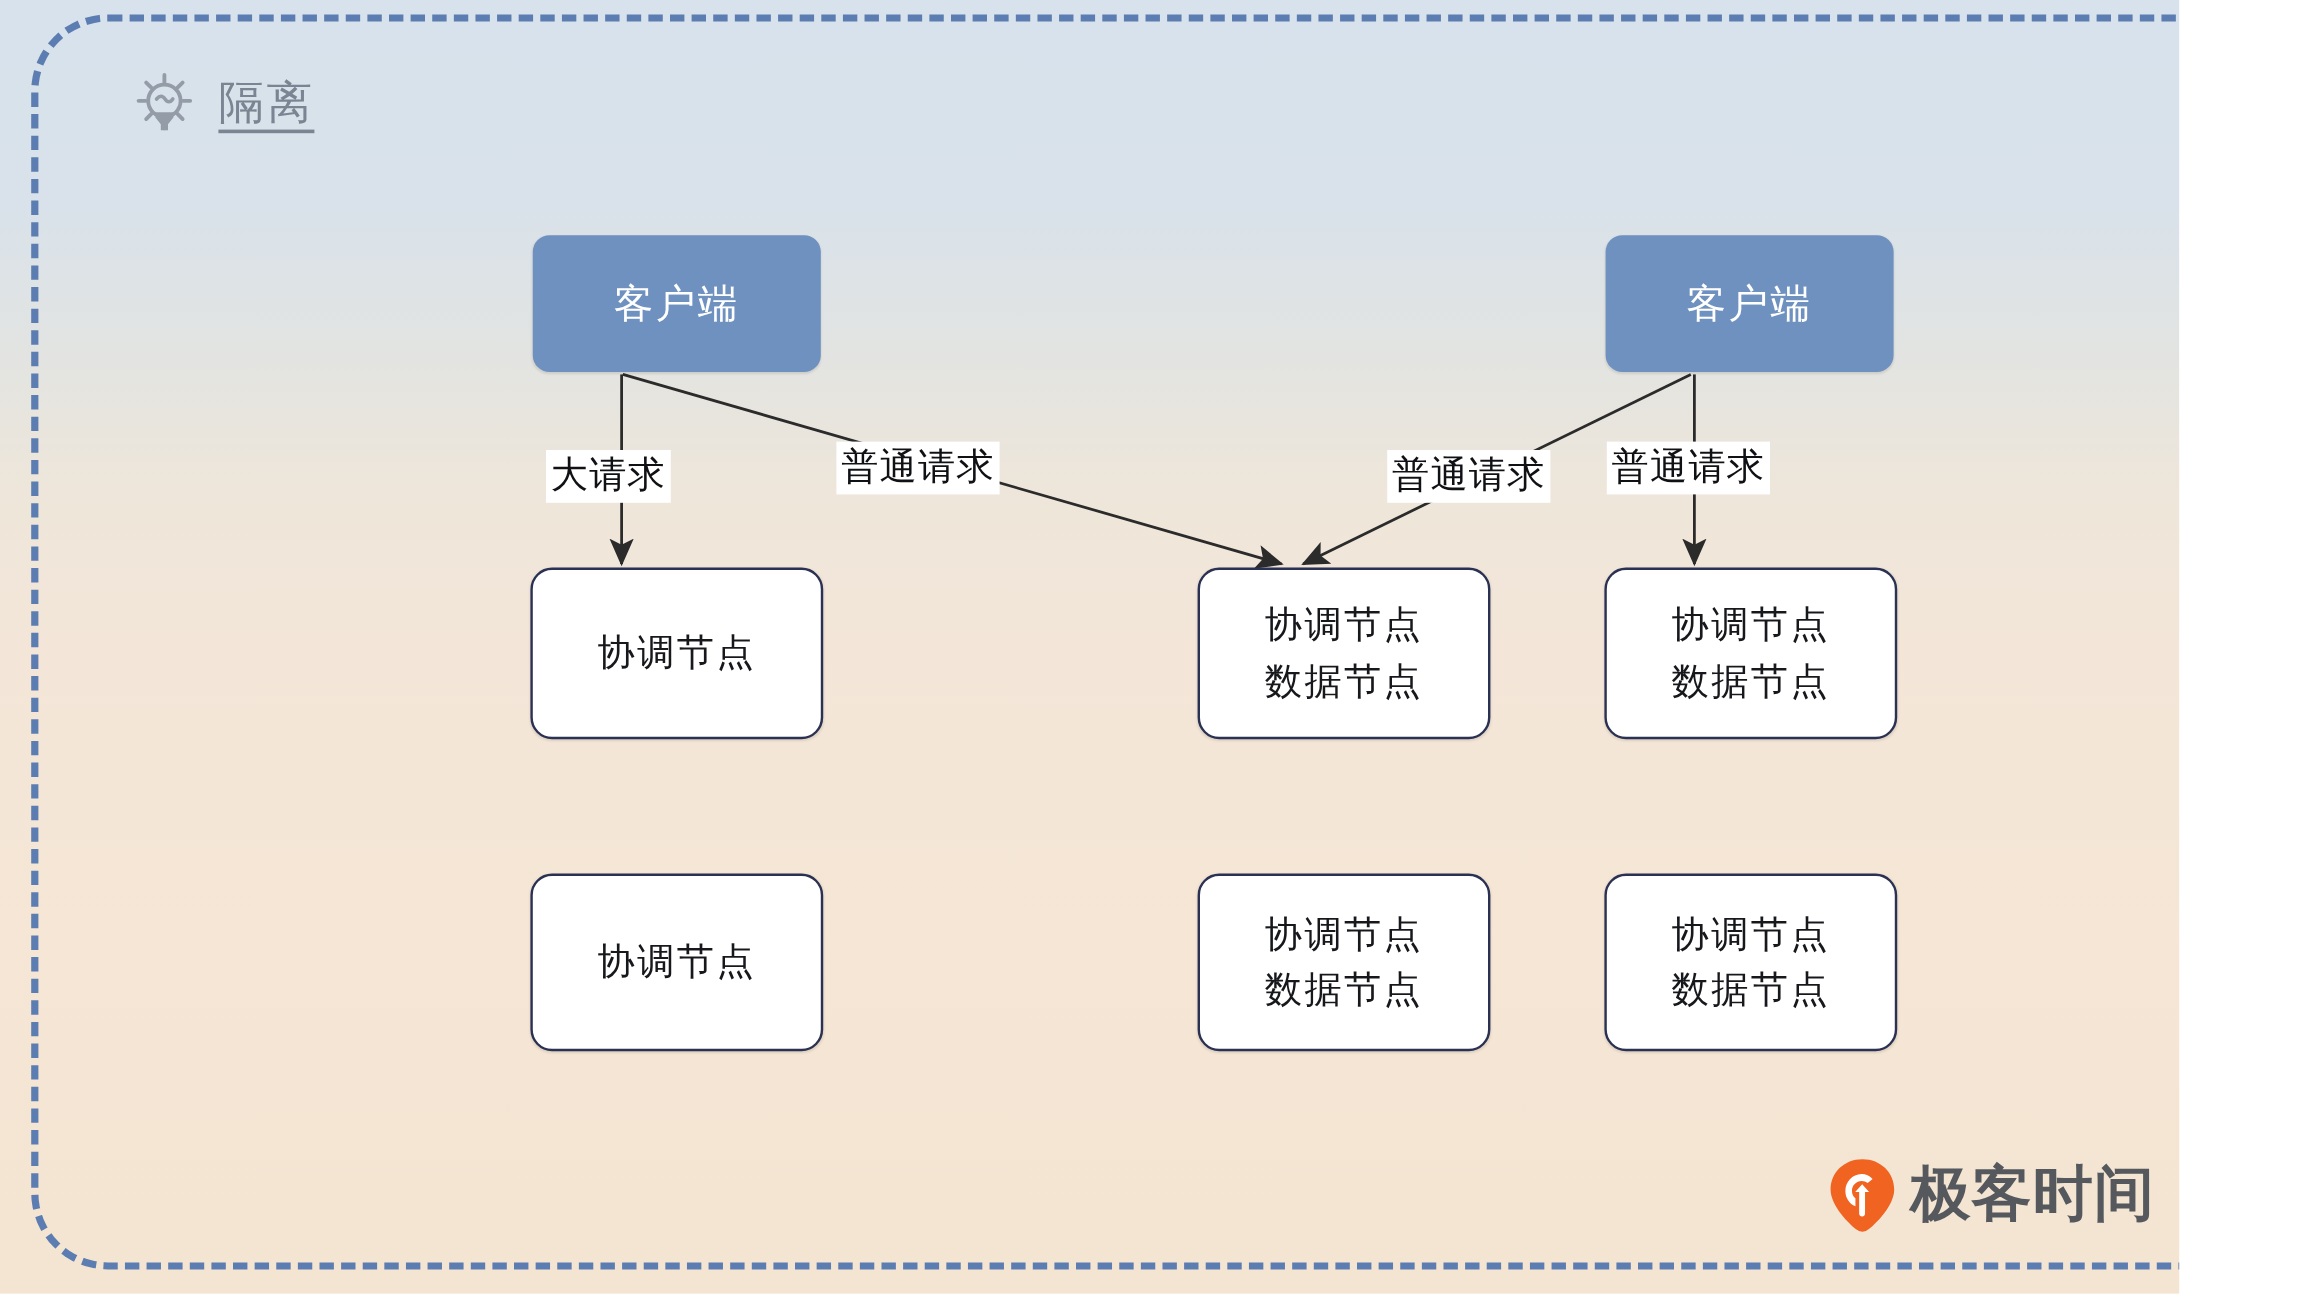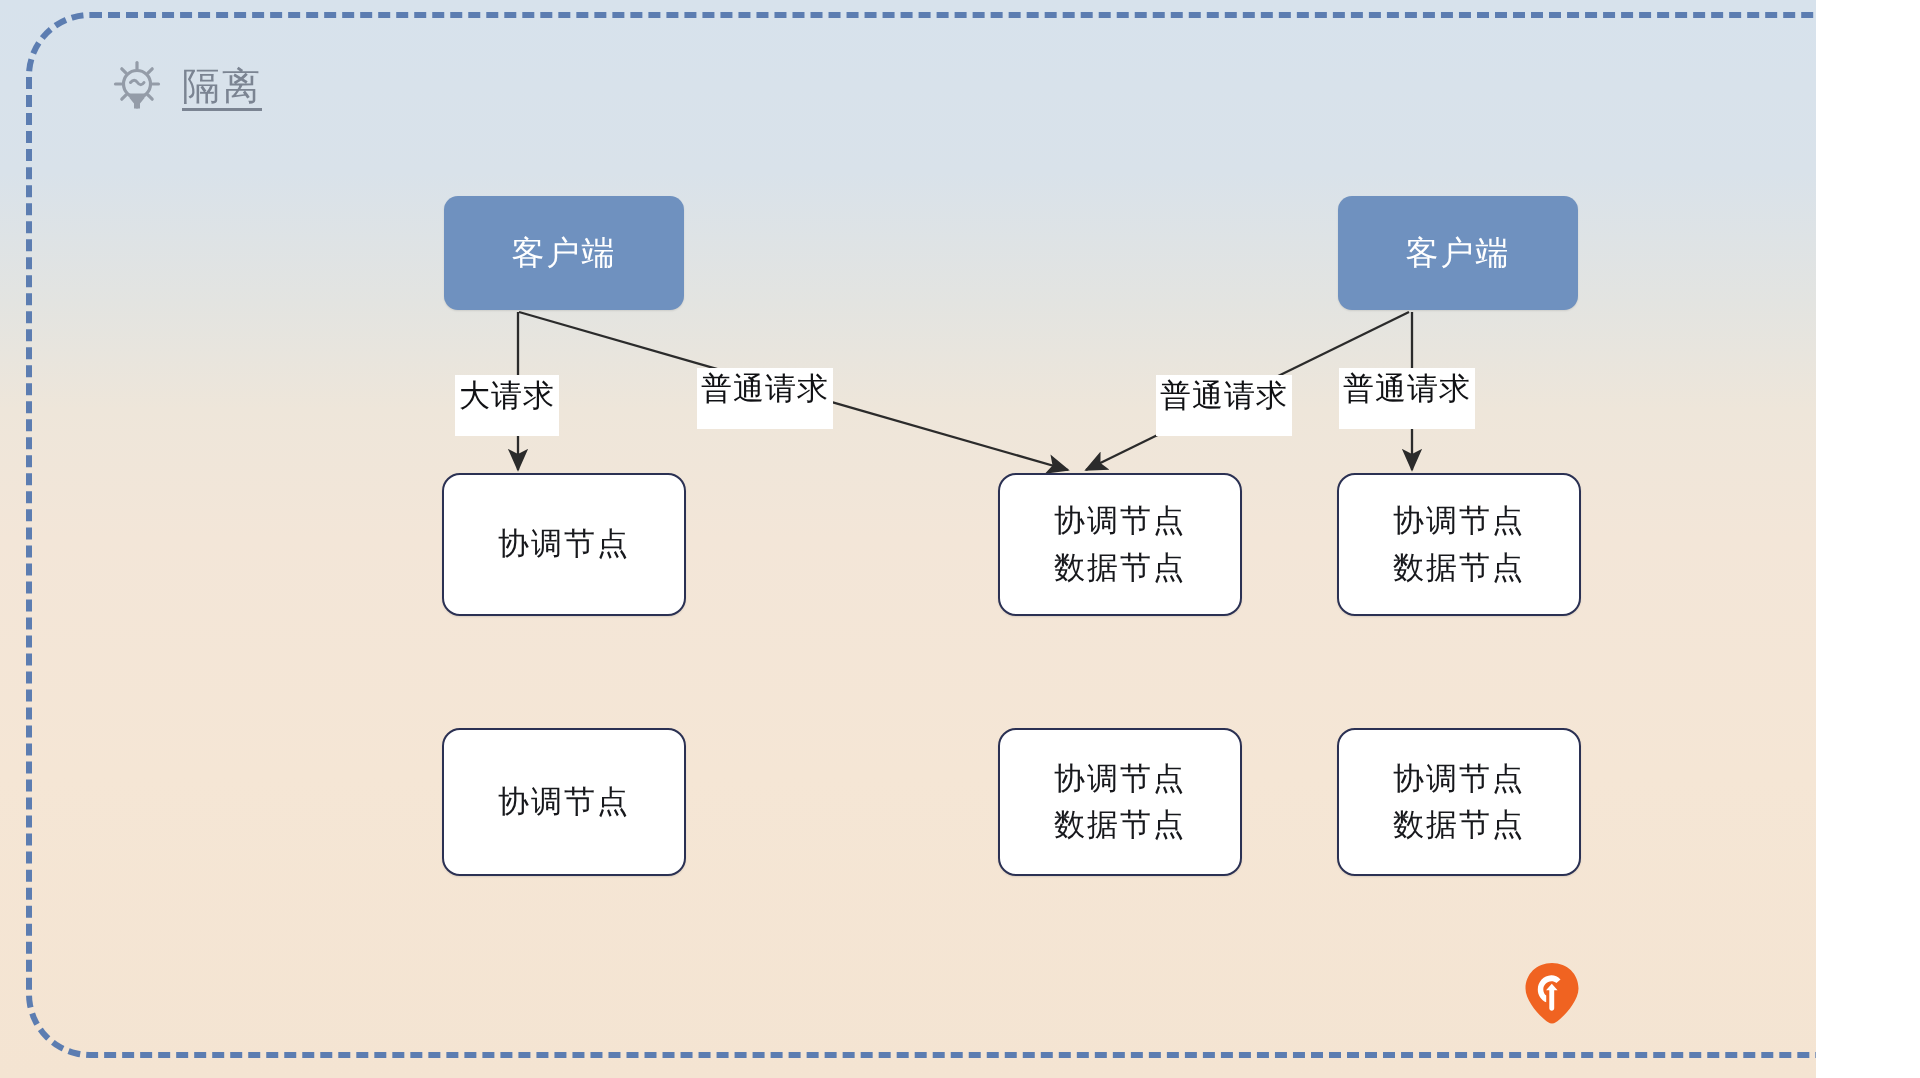--- a/index.html
+++ b/index.html
@@ -101,21 +101,21 @@
   .srv .line2 { margin-top: 2px; }
 
   
   .edge-label {
     position: absolute;
     background: #ffffff;
     color: #101114;
     font-size: 31px;
     letter-spacing: 1px;
     white-space: nowrap;
-    padding: 3px 4px 22px 4px;
+    padding: 3px 4px 5px 4px;
     line-height: 1.15;
   }
 
   
   .logo {
     position: absolute;
     left: 1524px;
     top: 962px;
     display: flex;
     align-items: center;
@@ -221,15 +221,16 @@
                  C13.8 33.2 17.2 38.1 22.2 40.2
                  L22.2 33.6 C20.4 32.2 19.3 30 19.3 27.4
                  C19.3 22.9 22.9 19.2 27.4 19.2
                  C29.3 19.2 31 19.8 32.4 20.9 Z" fill="#ffffff"></path>
         <path d="M27.8 21.8 L33.6 28.3 L30.2 28.3 L30.2 46.2
                  C30.2 47.6 29.1 48.7 27.8 48.7
                  C26.4 48.7 25.3 47.6 25.3 46.2
                  L25.3 28.3 L22 28.3 Z" fill="#ffffff"></path>
       </svg>
     </span>
+    <span class="logo-text">极客时间</span>
   </div>
 
 </div>
 
 </body></html>

